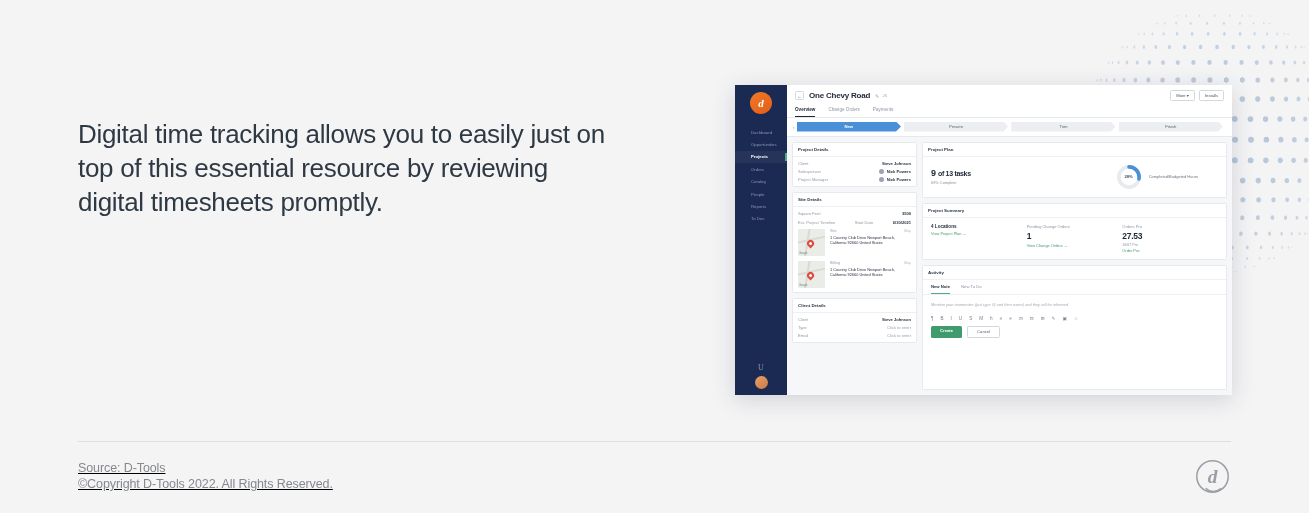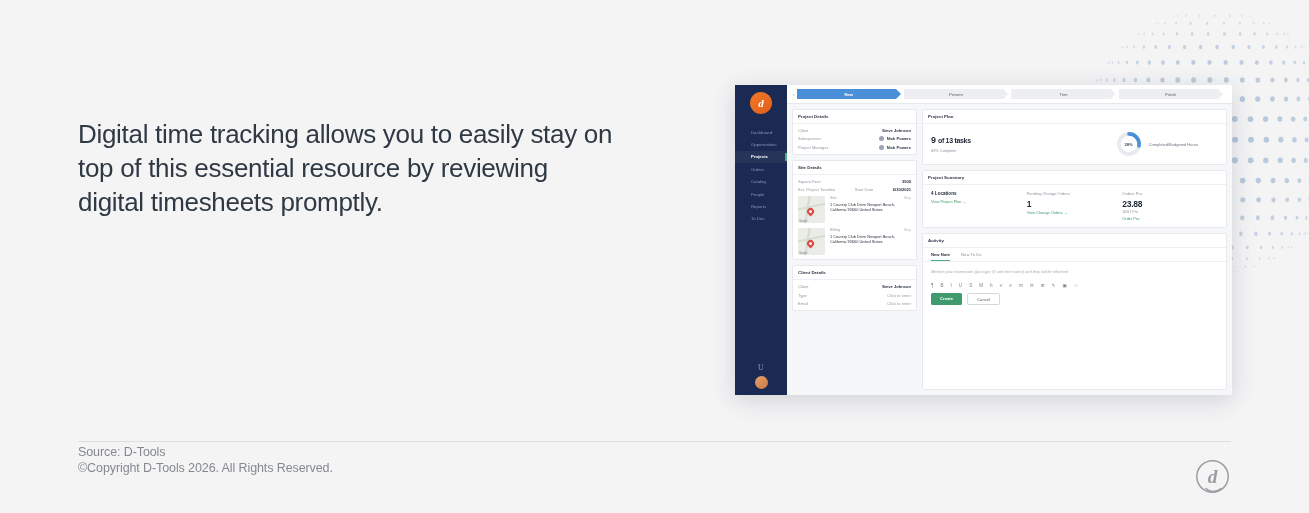--- a/index.html
+++ b/index.html
@@ -37,21 +37,21 @@
     line-height: 34px;
     letter-spacing: -0.3px;
     white-space: pre-line;
   }
 
   
   .divider {
     position: absolute; left: 78px; top: 441px;
     width: 1153px; height: 1px; background: #dddee0;
   }
-  .footer { position: absolute; left: 78px; top: 444px; }
+  .footer { position: absolute; left: 78px; top: 460px; text-decoration: underline; }
   .footer div {
     color: #85898e; font-size: 12.5px; line-height: 16px; letter-spacing: -0.1px;
   }
 
   
   .logo { position: absolute; right: 78px; top: 458px; display: flex; align-items: center; gap: 7px; }
   .logo-mark { width: 37px; height: 37px; position: relative; }
   .logo-mark svg { width: 100%; height: 100%; display: block; }
   .logo-text { display: flex; flex-direction: column; line-height: 1; }
   .logo-name { font-size: 21px; color: #9a9ea3; letter-spacing: -0.5px; font-weight: 500; }
@@ -570,21 +570,21 @@
           <ellipse cx="135.68" cy="7.77" rx="0.80" ry="1.31" fill="#9bb4cf" opacity="0.43"></ellipse>
           <ellipse cx="150.69" cy="7.77" rx="0.80" ry="1.28" fill="#9bb4cf" opacity="0.41"></ellipse>
           <ellipse cx="163.02" cy="7.77" rx="0.80" ry="1.19" fill="#9bb4cf" opacity="0.37"></ellipse>
           <ellipse cx="170.68" cy="7.77" rx="0.80" ry="1.07" fill="#9bb4cf" opacity="0.30"></ellipse>
           <ellipse cx="172.45" cy="7.77" rx="0.80" ry="0.94" fill="#9bb4cf" opacity="0.23"></ellipse>
         </g>
     </svg>
   </div>
 
   <div class="copy">
-    <div class="subcopy">Digital time tracking allows you to easily stay on
+    <div class="subcopy">Digital time tracking allows you to easily just on
 top of this essential resource by reviewing
 digital timesheets promptly.</div>
   </div>
 
   <div class="app">
 
     <div class="side">
       <div class="side-logo">
         <i>d</i>
       </div>
@@ -623,20 +623,37 @@
           </div>
         </div>
       <div class="side-foot">
         <div class="u">U</div>
         <div class="side-avatar"></div>
       </div>
     </div>
 
     <div class="main">
 
+      <div class="topbar">
+        <div class="topbar-row">
+          <div class="back-btn">←</div>
+          <div class="proj-title">One Chevy Road</div>
+          <div class="edit-ico">✎</div>
+          <div class="proj-id">26</div>
+          <div class="top-actions" id="top-actions">
+              <div class="btn-sm">More ▾</div>
+              <div class="btn-sm">Installs</div>
+            </div>
+        </div>
+        <div class="tabs" id="header-tabs">
+            <div class="tab active">Overview</div>
+            <div class="tab">Change Orders</div>
+            <div class="tab">Payments</div>
+          </div>
+      </div>
 
       <div class="stagebar">
         <div class="stage-caret">‹</div>
         <div class="steps" id="stage-steps">
             <div class="step active">New</div>
             <div class="step">Prewire</div>
             <div class="step">Trim</div>
             <div class="step">Finish</div>
           </div>
       </div>
@@ -765,21 +782,21 @@
                 <div class="sum-big">4 Locations</div>
                 <div class="sum-link">View Project Plan →</div>
               </div>
               <div class="sum-col">
                 <div class="sum-t">Pending Change Orders</div>
                 <div class="sum-num">1</div>
                 <div class="sum-link">View Change Orders →</div>
               </div>
               <div class="sum-col">
                 <div class="sum-t">Orders Pro</div>
-                <div class="sum-num">23.88</div>
+                <div class="sum-num">27.53</div>
                 <div class="sum-sub">16/67 Pro</div>
                 <div class="sum-link">Order Pro</div>
               </div>
             </div>
           </div>
 
           <div class="card" style="flex:1;">
             <div class="card-h">Activity</div>
             <div class="act-tabs" id="act-tabs">
                 <div class="act-tab active">New Note</div>
@@ -812,21 +829,21 @@
           </div>
 
         </div>
       </div>
     </div>
   </div>
 
   <div class="divider"></div>
   <div class="footer">
     <div>Source: D-Tools</div>
-    <div>©Copyright D-Tools 2026. All Rights Reserved.</div>
+    <div>©Copyright D-Tools 2022. All Rights Reserved.</div>
   </div>
 
   <div class="logo">
     <div class="logo-mark">
       <svg viewBox="0 0 40 40">
         <circle cx="20" cy="20" r="17" fill="none" stroke="#9a9ea3" stroke-width="1.6"></circle>
         <text x="20" y="27" text-anchor="middle" font-family="Liberation Serif, serif" font-style="italic" font-weight="bold" font-size="21" fill="#9a9ea3">d</text>
         <path d="M13 33 C17 37, 24 37, 29 33" fill="none" stroke="#9a9ea3" stroke-width="1.4" stroke-linecap="round"></path>
       </svg>
     </div>

